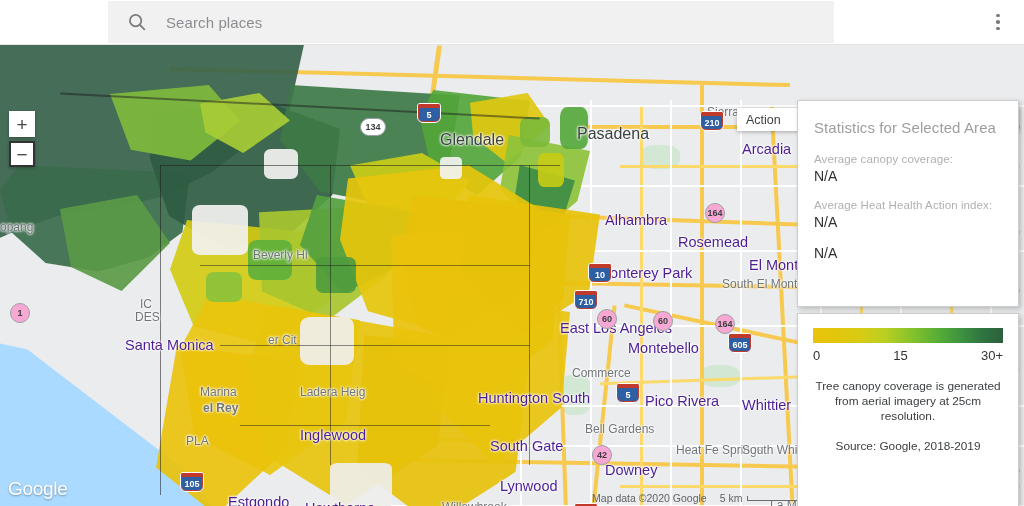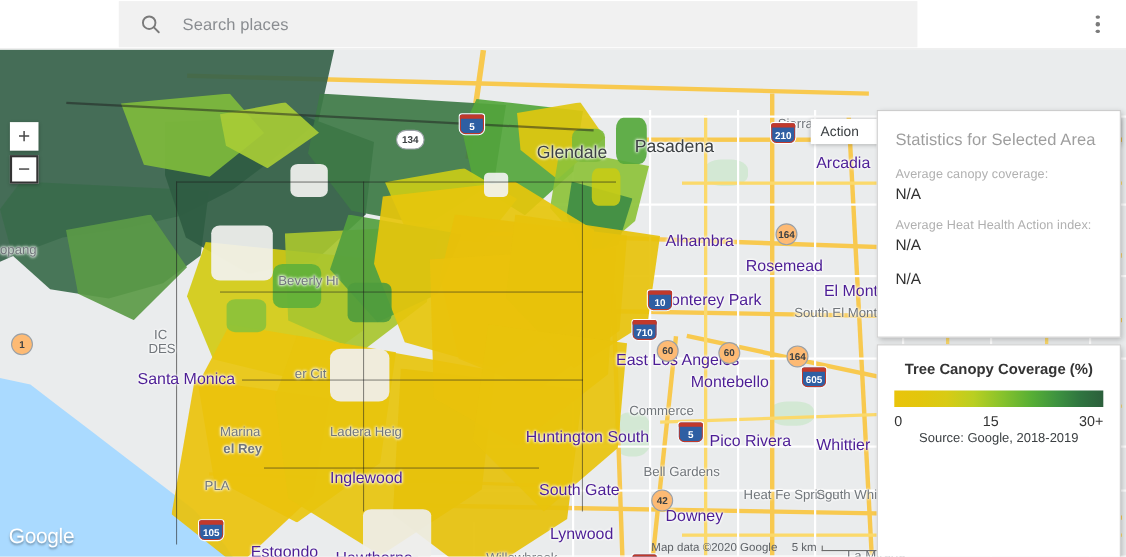--- a/index.html
+++ b/index.html
@@ -94,21 +94,21 @@
   .shield.interstate::before {
     content: ''; position: absolute; top: 0; left: 0; right: 0; height: 4px;
     background: #c0392b; border-radius: 2px 2px 0 0;
   }
   .shield.interstate span { position: relative; z-index: 2; margin-top: 3px; }
   .shield.state {
     width: 26px; height: 18px; color: #3c4043; background: #fff;
     border: 1.2px solid #9aa0a6; border-radius: 9px;
   }
   .shield.circle {
-    width: 20px; height: 20px; color: #3c4043; background: #fdba74;
+    width: 20px; height: 20px; color: #3c4043; background: #f9a8d4;
     border: 1.2px solid #9aa0a6; border-radius: 50%;
   }
 
   
   .zoomctl { position: absolute; left: 9px; top: 66px; z-index: 40; }
   .zoombtn {
     width: 26px; height: 26px; background: #fff;
     display: flex; align-items: center; justify-content: center;
     font-size: 19px; color: #4a4a4a; cursor: pointer; line-height: 1;
     box-shadow: 0 1px 3px rgba(0,0,0,.25);
@@ -162,21 +162,21 @@
     height: 15px; width: 100%;
     background: linear-gradient(to right,
       #e9c40b 0%, #e3c60c 12%, #d8cb14 25%, #b9cf21 38%,
       #86c22c 52%, #56ae35 66%, #3d9240 78%, #2f7540 89%, #2c5f3c 100%);
   }
   .gradlabels {
     display: flex; justify-content: space-between;
     font-size: 13px; color: #333; margin-top: 5px;
   }
   .legend-desc { font-size: 11.8px; color: #3c4043; line-height: 15px; margin-top: 16px; }
-  .legend-src { font-size: 11.8px; color: #3c4043; margin-top: 1px; }
+  .legend-src { font-size: 11.8px; color: #3c4043; margin-top: 15px; }
 
   
   .google-logo {
     position: absolute; left: 8px; bottom: 6px; z-index: 40;
     font-family: "Liberation Sans", sans-serif;
     font-size: 19px; color: #fff; letter-spacing: -.3px;
     text-shadow: 0 1px 2px rgba(0,0,0,.35);
   }
   .attrib {
     position: absolute; bottom: 0; left: 0; width: 1024px; height: 16px;
@@ -328,21 +328,21 @@
     <div class="blob" style="left:160px;top:120px;width:400px;height:330px;border-left:1.4px solid #1d1d1d;border-top:1.4px solid #1d1d1d;opacity:.55;"></div>
     <div class="blob" style="left:330px;top:120px;width:200px;height:300px;border-left:1.4px solid #1d1d1d;border-right:1.4px solid #1d1d1d;opacity:.5;"></div>
     <div class="blob" style="left:200px;top:220px;width:330px;height:1.4px;background:#1d1d1d;opacity:.5;"></div>
     <div class="blob" style="left:220px;top:300px;width:310px;height:1.4px;background:#1d1d1d;opacity:.5;"></div>
     <div class="blob" style="left:240px;top:380px;width:250px;height:1.4px;background:#1d1d1d;opacity:.5;"></div>
     <div class="blob" style="left:60px;top:60px;width:480px;height:1.6px;background:#1d1d1d;opacity:.5;transform:rotate(3deg);"></div>
   </div>
 
   <div class="maplayer" id="label-layer">
       <div class="lbl big" style="left: 577px; top: 80px;">Pasadena</div>
-      <div class="lbl big" style="left: 440px; top: 86px; margin-left: 48px;">Glendale</div>
+      <div class="lbl big" style="left: 440px; top: 86px;">Glendale</div>
       <div class="lbl sm" style="left: 707px; top: 60px;">Sierra</div>
       <div class="lbl city" style="left: 742px; top: 96px;">Arcadia</div>
       <div class="lbl sm" style="left: 820px; top: 97px;">Duarte</div>
       <div class="lbl city" style="left: 605px; top: 167px;">Alhambra</div>
       <div class="lbl city" style="left: 678px; top: 189px;">Rosemead</div>
       <div class="lbl city" style="left: 749px; top: 212px;">El Monte</div>
       <div class="lbl city" style="left: 598px; top: 220px;">Monterey Park</div>
       <div class="lbl sm" style="left: 722px; top: 232px;">South El Monte</div>
       <div class="lbl city" style="left: 560px; top: 275px;">East Los Angeles</div>
       <div class="lbl city" style="left: 628px; top: 295px;">Montebello</div>
@@ -434,27 +434,27 @@
   <div class="statspanel">
     <div class="stats-title">Statistics for Selected Area</div>
     <div class="stat-label">Average canopy coverage:</div>
     <div class="stat-value">N/A</div>
     <div class="stat-label">Average Heat Health Action index:</div>
     <div class="stat-value">N/A</div>
     <div class="stat-value">N/A</div>
   </div>
 
   <div class="legend">
-    <div class="legend-title">Tree Canopy Coverage (%)</div>
     <div class="gradbar"></div>
     <div class="gradlabels">
       <span>0</span>
       <span>15</span>
       <span>30+</span>
     </div>
+    <div class="legend-desc">Tree canopy coverage is generated from aerial imagery at 25cm resolution.</div>
     <div class="legend-src">Source: Google, 2018-2019</div>
   </div>
 
   <div class="google-logo">Google</div>
 
   <div class="attrib">
     <span>Map data ©2020 Google</span>
     <span class="scale">
       <span>5 km</span>
       <span class="scalebar"></span>

